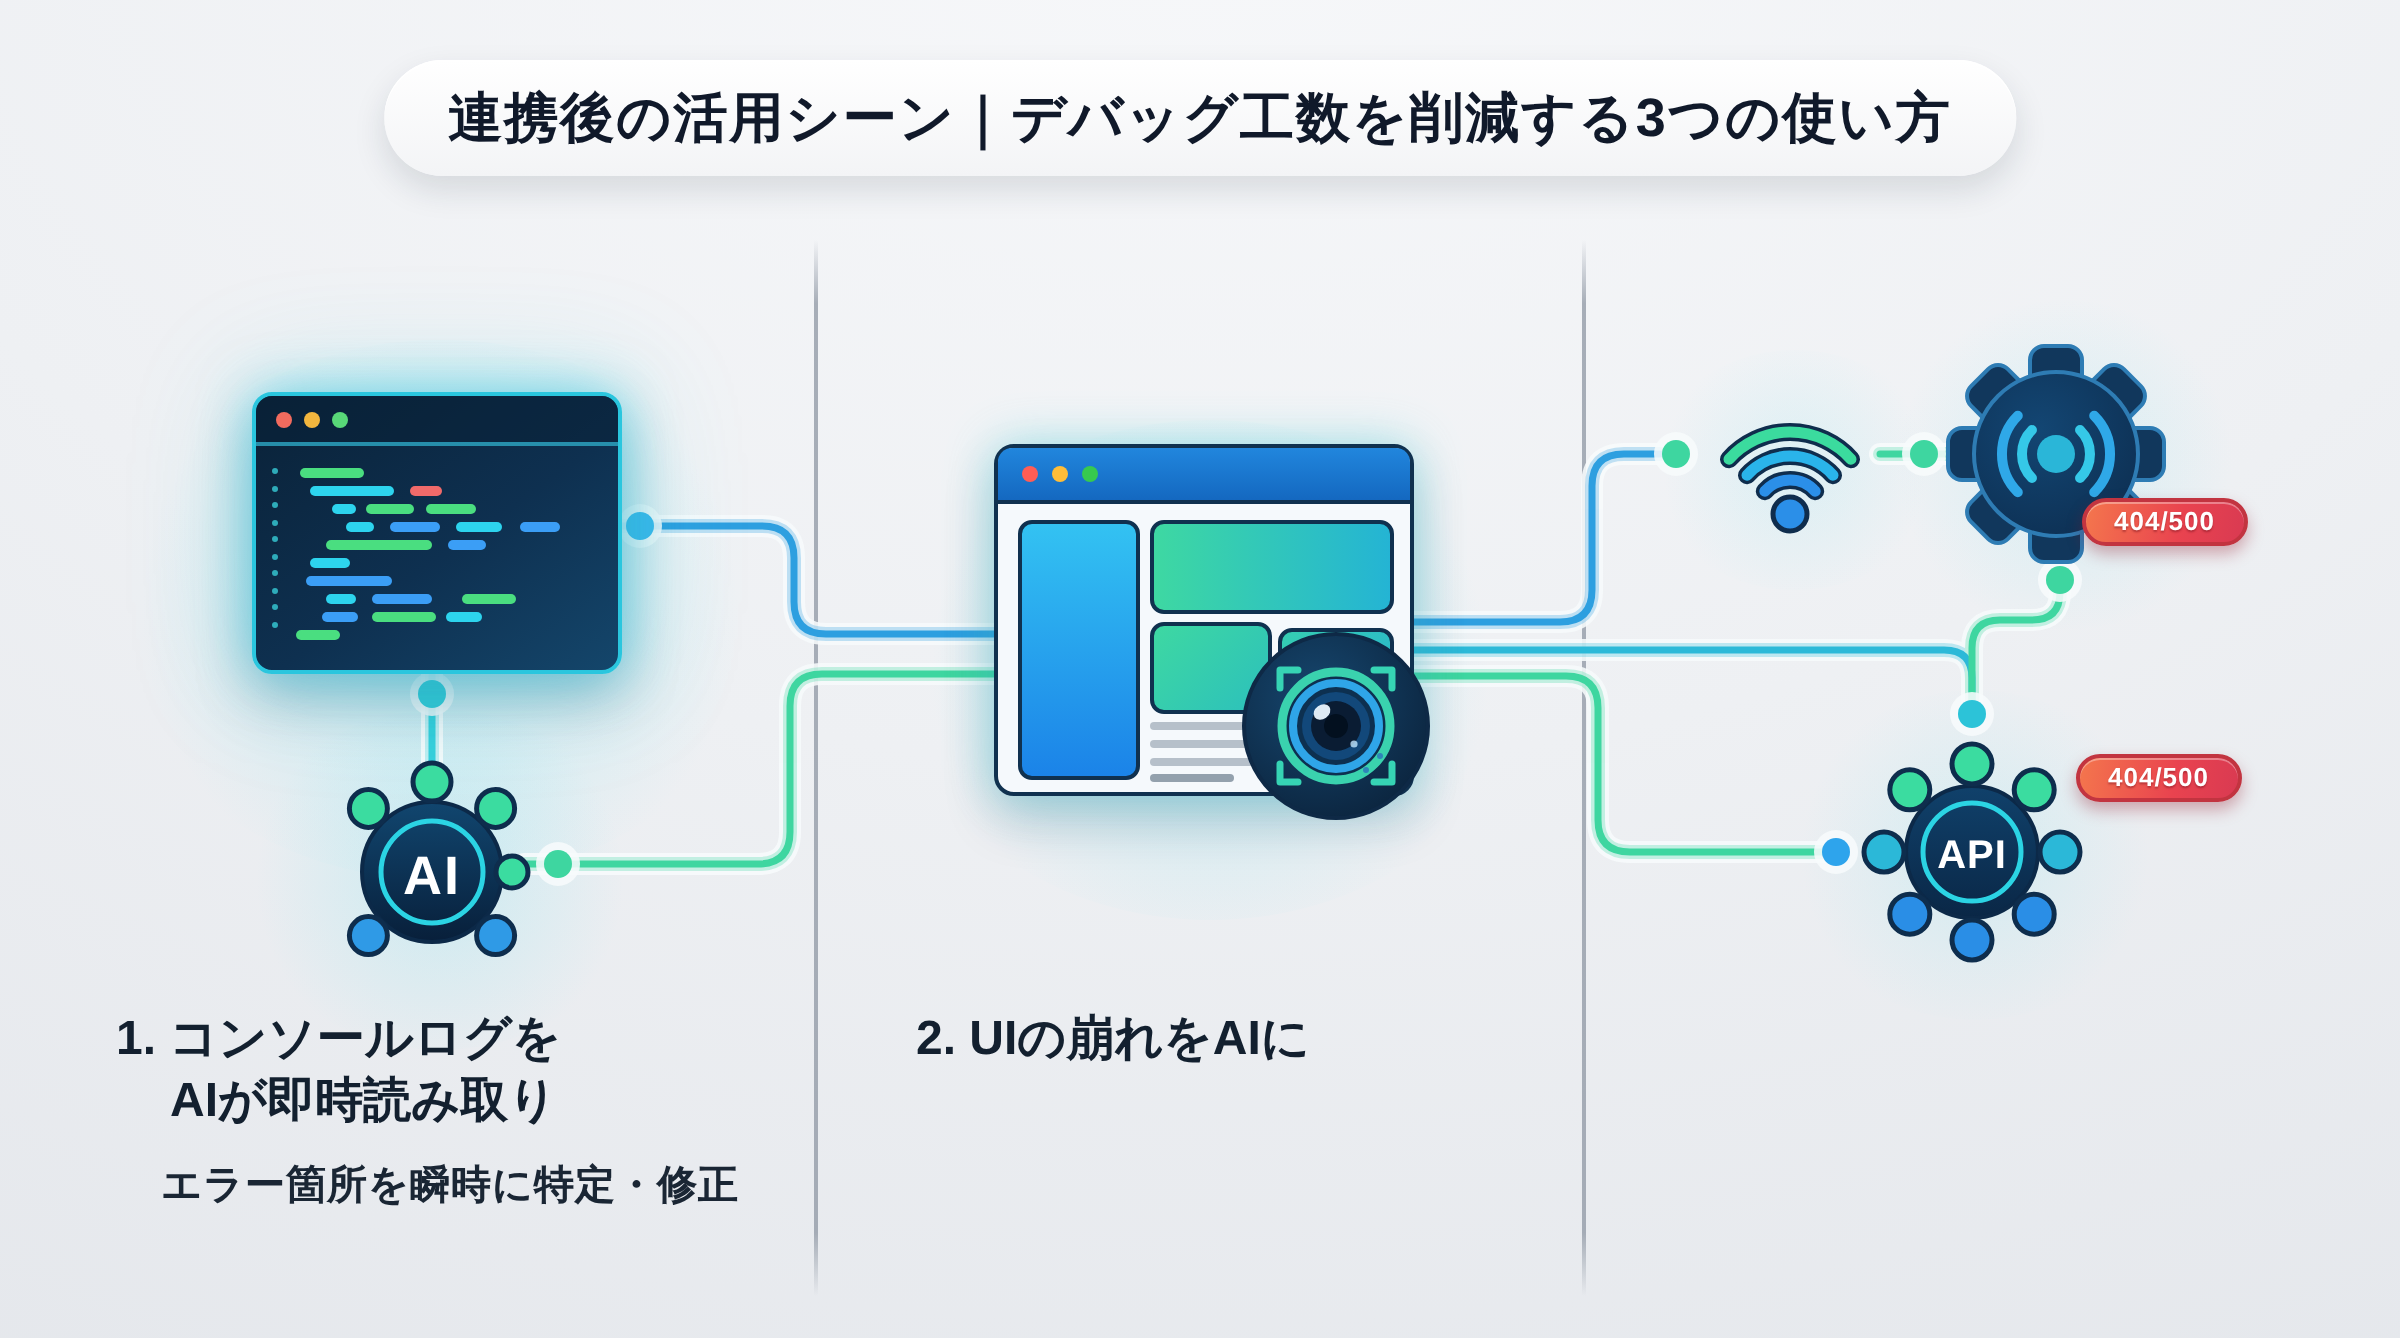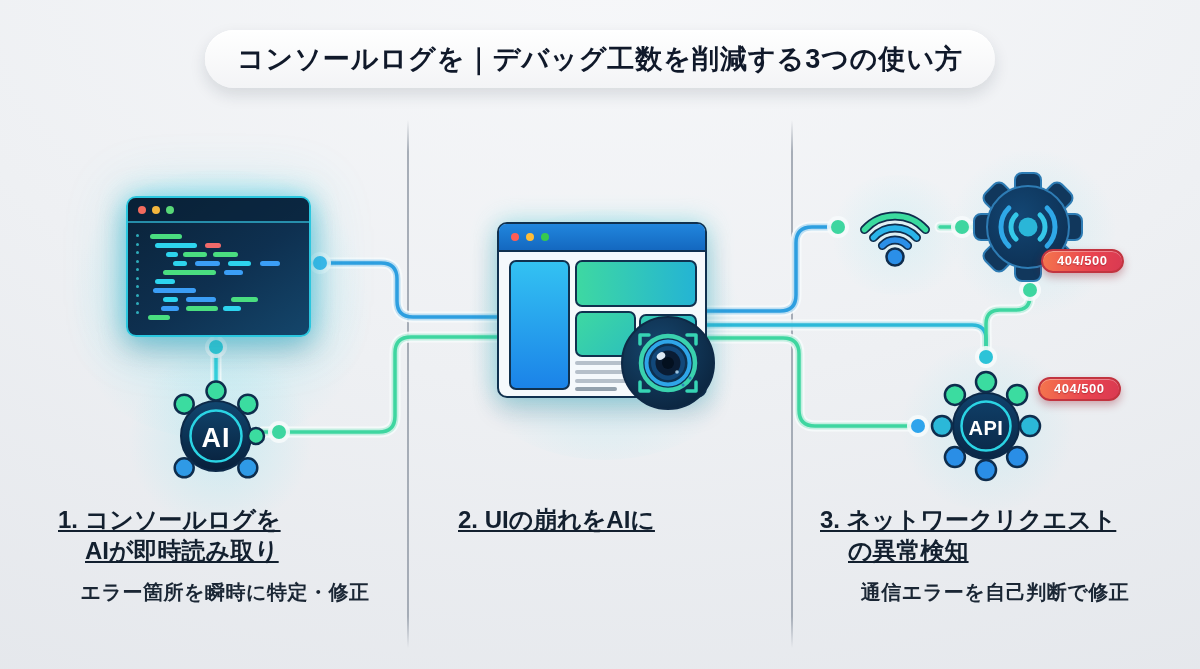--- a/index.html
+++ b/index.html
@@ -77,21 +77,21 @@
     background:linear-gradient(100deg,#f4764d 0%,#e9434f 60%,#d93a52 100%);
     border:2px solid #c23440;border-radius:19px;padding:2px 14px 3px 14px;
     box-shadow:0 4px 8px rgba(150,30,45,.35), inset 0 1px 0 rgba(255,255,255,.35);
     text-shadow:0 1px 1px rgba(120,20,30,.45);white-space:nowrap;
   }
   .badge.b1{left:1041px;top:249px;}
   .badge.b2{left:1038px;top:377px;}
 
   
   .col{position:absolute;top:504px;z-index:5;color:#13202f;}
-  .col .h{font-size:24px;font-weight:700;line-height:1.3;text-decoration:underline;}
+  .col .h{font-size:24px;font-weight:700;line-height:1.3;}
   .col .h .l2{display:block;}
   .col .sub{margin-top:13px;font-size:20px;font-weight:700;color:#1a2634;text-align:center;letter-spacing:.5px;}
   .col.c1{left:40px;width:370px;} .col.c1 .h{margin-left:18px;} .col.c1 .l2{padding-left:27px;}
   .col.c2{left:438px;width:360px;} .col.c2 .h{margin-left:20px;} .col.c2 .l2{padding-left:28px;}
   .col.c3{left:800px;width:390px;} .col.c3 .h{margin-left:20px;} .col.c3 .l2{padding-left:28px;}
 </style>
 </head>
 <body>
 
 <div class="canvas">
@@ -158,21 +158,21 @@
         <circle cx="279" cy="432" r="7" fill="#3ed6a0"></circle>
         <circle cx="838" cy="227" r="7" fill="#3ed6a0"></circle>
         <circle cx="962" cy="227" r="7" fill="#3ed6a0"></circle>
         <circle cx="1030" cy="290" r="7" fill="#3ed6a0"></circle>
         <circle cx="986" cy="357" r="7" fill="#2cc3d8"></circle>
         <circle cx="918" cy="426" r="7" fill="#2ea4ec"></circle>
       </g>
     </g>
   </svg>
 
-  <div class="title-pill">コンソールログを｜デバッグ工数を削減する3つの使い方</div>
+  <div class="title-pill">連携後の活用シーン｜デバッグ工数を削減する3つの使い方</div>
 
   <div class="editor">
     <div class="bar">
       <span class="tdot r"></span>
       <span class="tdot y"></span>
       <span class="tdot g"></span>
     </div>
     <div class="body">
       <div class="gutter">
           <i></i>
@@ -416,21 +416,14 @@
       <span>1. コンソールログを</span>
       <span class="l2">AIが即時読み取り</span>
     </div>
     <div class="sub">エラー箇所を瞬時に特定・修正</div>
   </div>
   <div class="col c2">
     <div class="h">
       <span>2. UIの崩れをAIに</span>
     </div>
   </div>
-  <div class="col c3">
-    <div class="h">
-      <span>3. ネットワークリクエスト</span>
-      <span class="l2">の異常検知</span>
-    </div>
-    <div class="sub">通信エラーを自己判断で修正</div>
-  </div>
 
 </div>
 
 </body></html>

